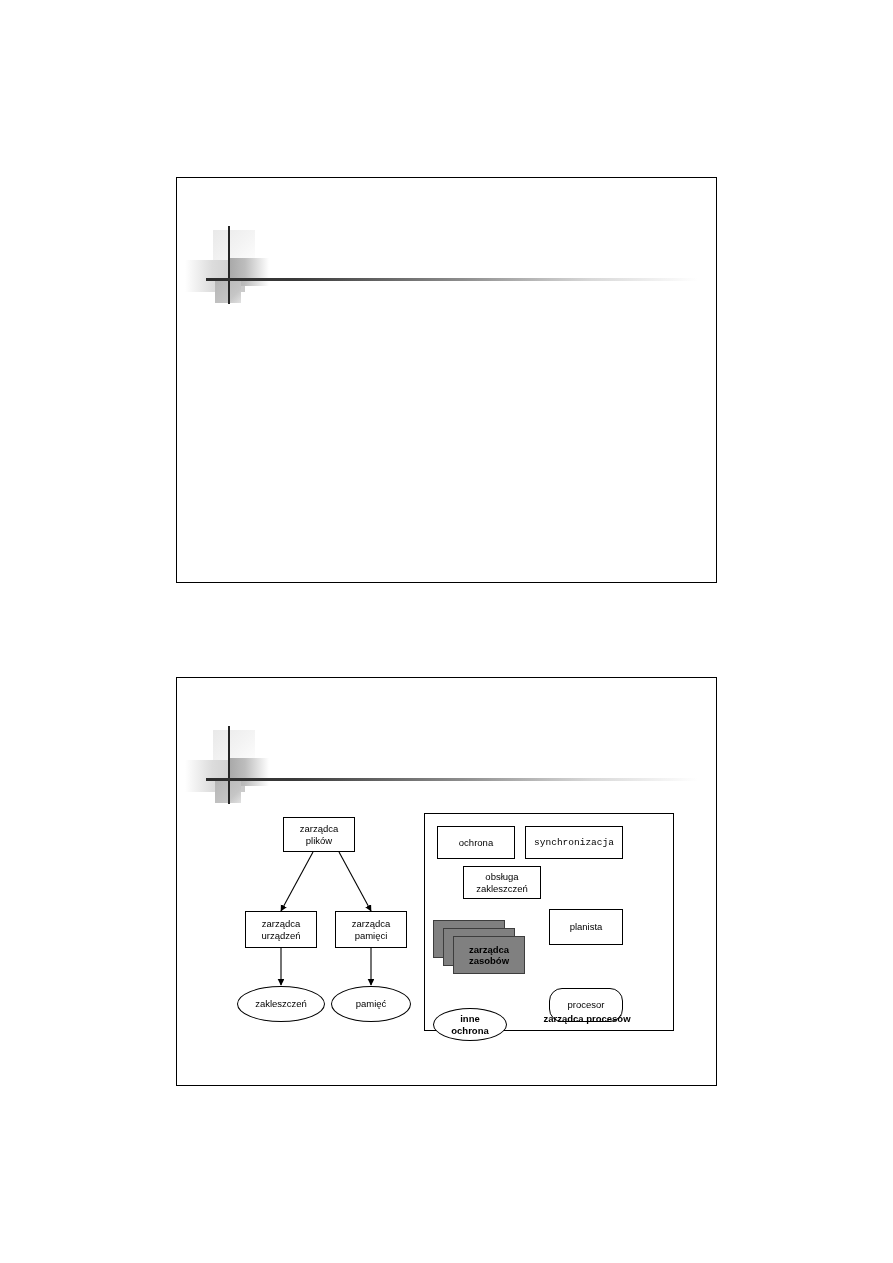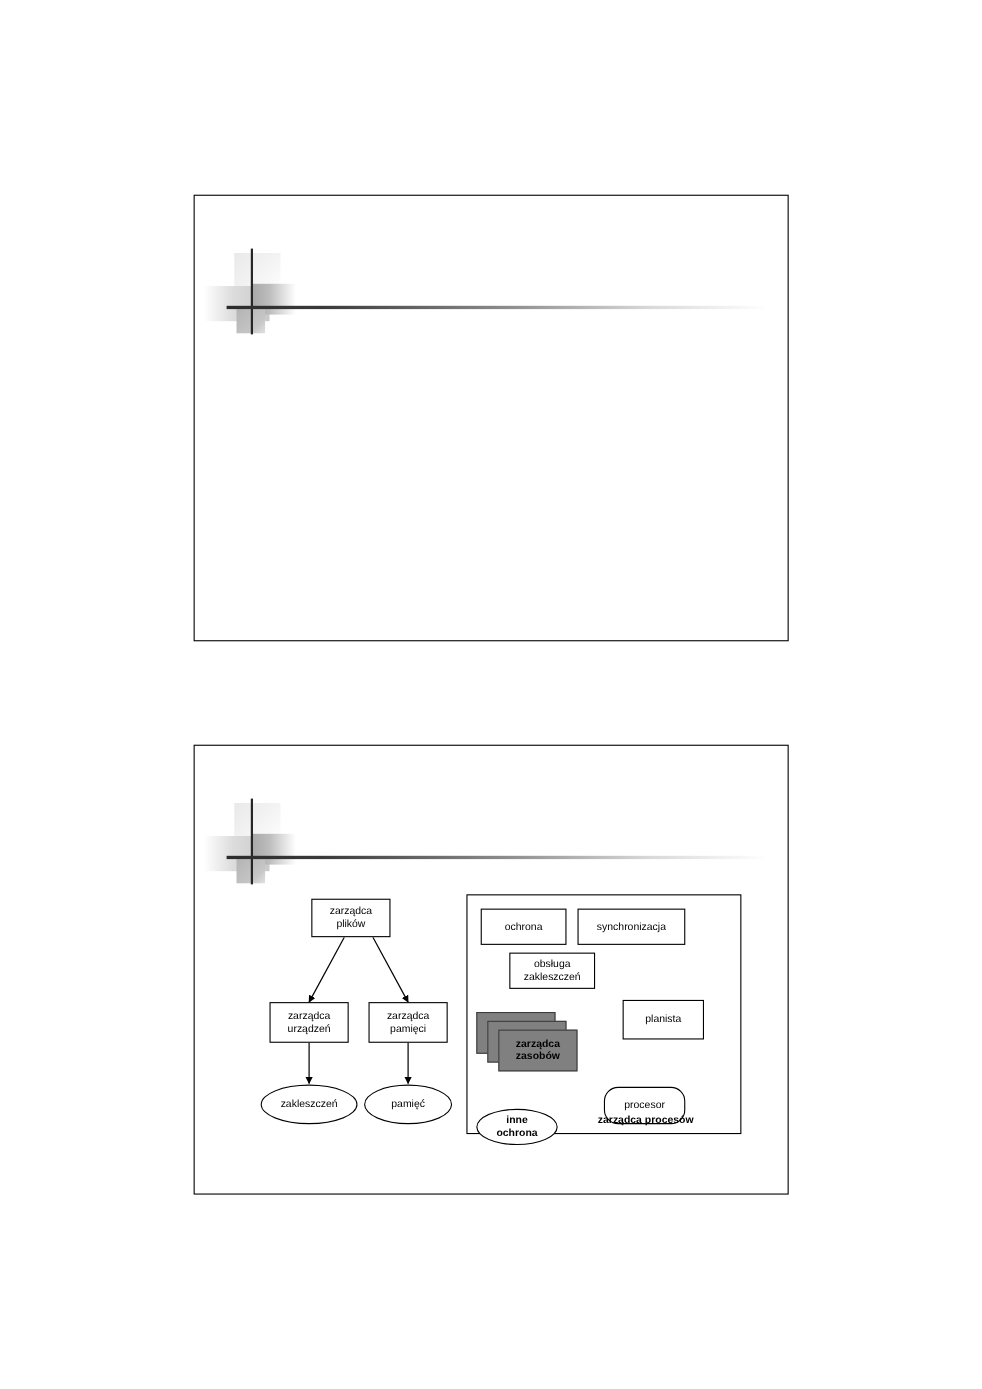--- a/index.html
+++ b/index.html
@@ -204,26 +204,26 @@
 pamięci</div>
 
     <div class="ellipse" style="left:16px;top:176px;width:88px;height:36px;">zakleszczeń</div>
 
     <div class="ellipse" style="left:110px;top:176px;width:80px;height:36px;">pamięć</div>
 
     <div class="panel" style="left:203px;top:3px;width:250px;height:218px;"></div>
 
     <div class="node" style="left:216px;top:16px;width:78px;height:33px;">ochrona</div>
 
-    <div class="node" style="left:304px;top:16px;width:98px;height:33px;">synchronizacja</div>
+    <div class="node" style="left:304px;top:16px;width:98px;height:33px;font-family:Liberation Mono, monospace;">synchronizacja</div>
 
     <div class="node" style="left:216px;top:56px;width:78px;height:33px;margin-left:26px;">obsługa
 zakleszczeń</div>
 
-    <div class="node" style="left:345px;top:99px;width:74px;height:36px;">planista</div>
+    <div class="node" style="left:328px;top:99px;width:74px;height:36px;">planista</div>
 
     <div class="node" style="left:328px;top:178px;width:74px;height:34px;border-radius:13px;">procesor</div>
 
     <div class="stack-box" style="left:212px;top:110px;width:72px;height:38px;"></div>
     <div class="stack-box" style="left:222px;top:118px;width:72px;height:38px;"></div>
     <div class="stack-box" style="left:232px;top:126px;width:72px;height:38px;">zarządca
 zasobów</div>
 
     <div class="ellipse bold" style="left:212px;top:198px;width:74px;height:33px;">inne
 ochrona</div>

